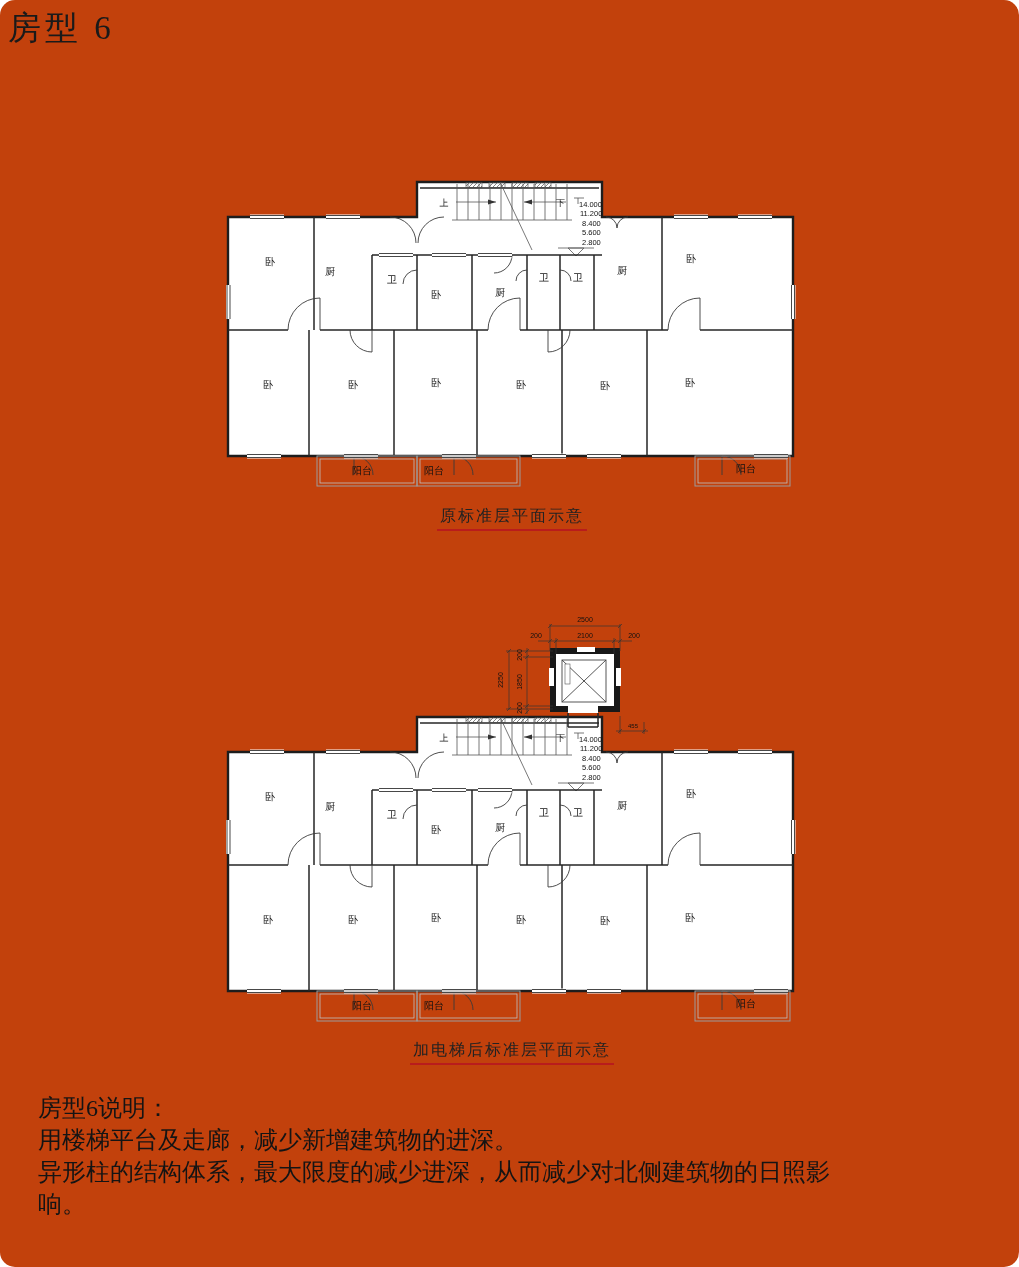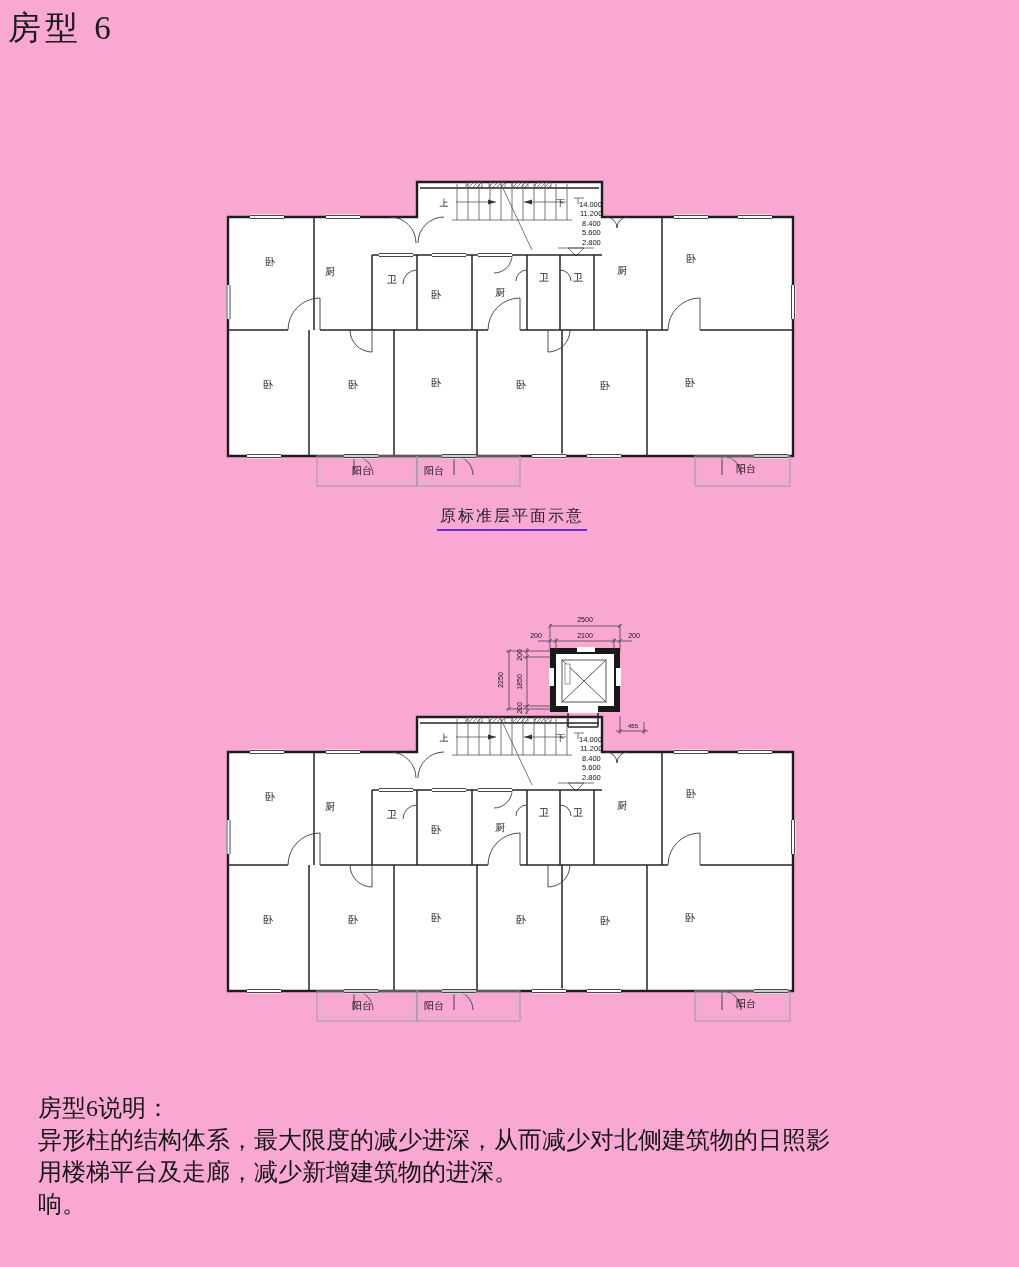--- a/index.html
+++ b/index.html
@@ -1,23 +1,23 @@
 <!DOCTYPE html>
 <html><head>
 <meta charset="utf-8">
 <style>
   html,body{margin:0;padding:0;background:#fff;}
-  .page{position:relative;width:1019px;height:1267px;background:#f9a8d4;overflow:hidden;
-        font-family:"Liberation Serif", serif;color:#111;}
+  .page{position:relative;width:1019px;height:1267px;background:#c2410c;overflow:hidden;
+        font-family:"Liberation Serif", serif;color:#111;border-radius:15px;}
   .title{position:absolute;left:8px;top:6px;margin:0;font-size:33px;font-weight:normal;
          letter-spacing:4px;color:#1a1a1a;}
   svg.plan{position:absolute;}
   .caption{position:absolute;left:222px;width:580px;text-align:center;}
   .caption span{display:inline-block;font-size:16px;letter-spacing:2px;color:#222;
-                border-bottom:2px solid #6d28d9;padding:0 3px 2px 3px;text-align:right;}
+                border-bottom:2px solid #b91c1c;padding:0 3px 2px 3px;text-align:right;}
   .desc{position:absolute;left:38px;top:1092px;width:960px;font-size:24px;line-height:32px;color:#141414;}
   .w2f{stroke:#1d1d1d;stroke-width:2.4;fill:#ffffff;}
   .w1{stroke:#262626;stroke-width:1.5;fill:none;}
   .t{stroke:#555;stroke-width:0.8;fill:none;}
   .arc{stroke:#3a3a3a;stroke-width:0.9;fill:none;}
   .bal{stroke:#9c9c9c;stroke-width:1;fill:none;}
   .bal2{stroke:#c0c0c0;stroke-width:0.8;fill:none;}
   .dim{stroke:#333;stroke-width:0.7;fill:none;}
   text.rm{font:10px "Liberation Serif", serif;fill:#111;text-anchor:middle;}
   text.sm{font:9px "Liberation Serif", serif;fill:#111;}
@@ -221,21 +221,24 @@
       <g>
         <line class="dim" x1="398" y1="108" x2="398" y2="126"></line>
         <line class="dim" x1="422" y1="114" x2="422" y2="126"></line>
         <line class="dim" x1="394" y1="123" x2="426" y2="123"></line>
         <path class="dim" d="M396,125 L400,121 M420,125 L424,121"></path>
         <text class="dm" x="411" y="120" style="font-size:6px">455</text>
       </g>
     </g>
   </svg>
 
+  <div class="caption" style="top:1040px">
+    <span>加电梯后标准层平面示意</span>
+  </div>
 
   <div class="desc">
     <div>房型6说明：</div>
+    <div>用楼梯平台及走廊，减少新增建筑物的进深。</div>
     <div>异形柱的结构体系，最大限度的减少进深，从而减少对北侧建筑物的日照影</div>
-    <div>用楼梯平台及走廊，减少新增建筑物的进深。</div>
     <div>响。</div>
   </div>
 
 </div>
 
 </body></html>

